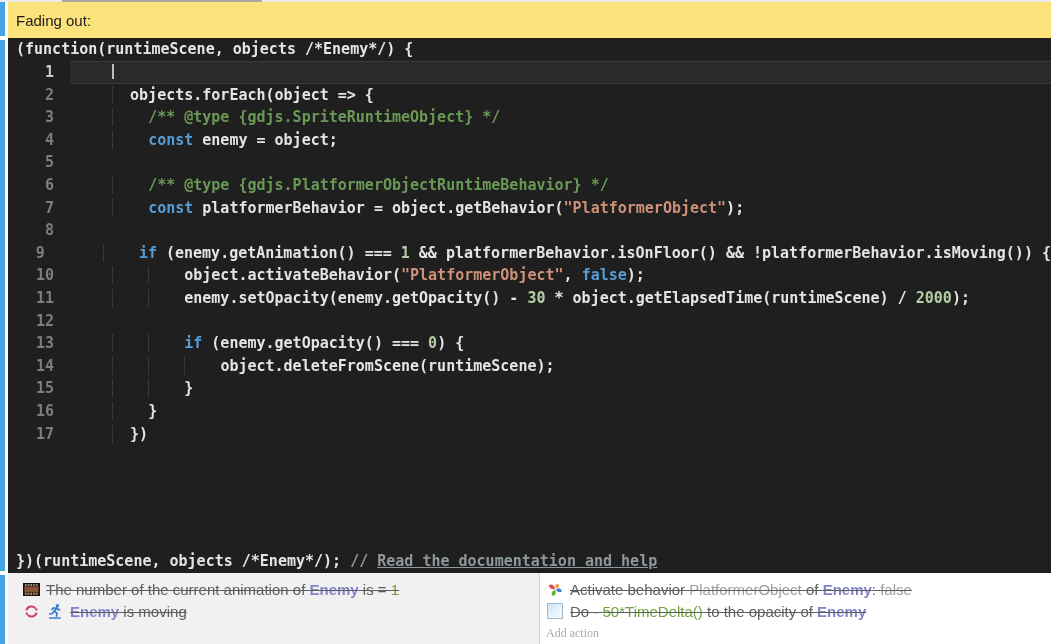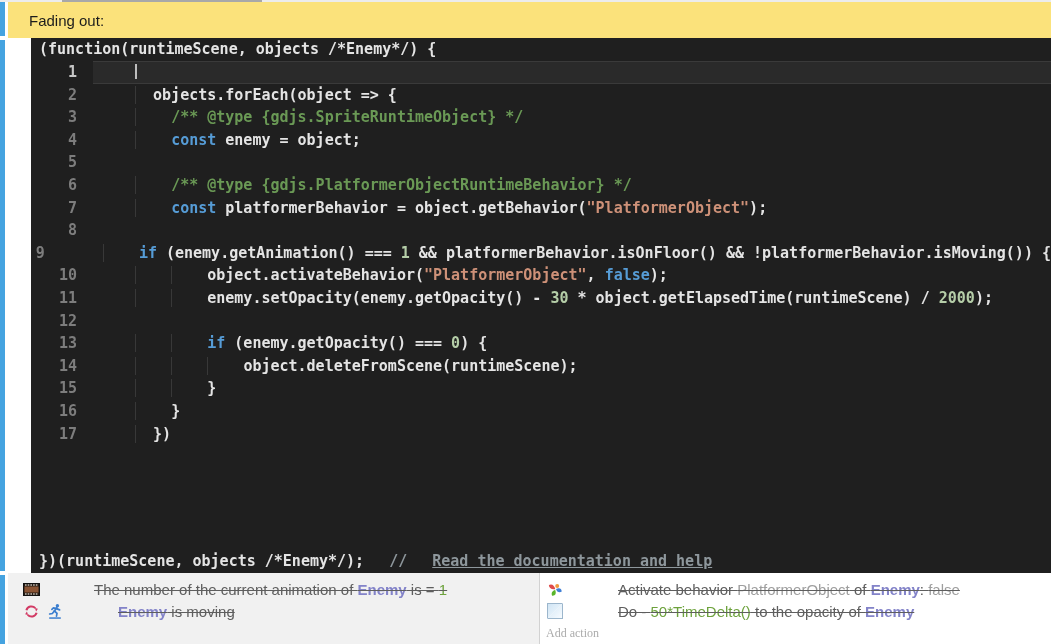--- a/index.html
+++ b/index.html
@@ -12,56 +12,56 @@
 
   
   .strip{position:absolute;left:0;width:5px;background:var(--strip-blue,#45A3E0);}
   .strip.s1{top:2px;height:34px;}
   .strip.s2{top:40px;height:531px;}
   .strip.s3{top:575px;height:69px;}
 
   
   .comment-event{position:absolute;left:8px;top:2px;right:0;height:36px;
     background:var(--comment-bg,#FBE27B);display:flex;align-items:center;}
-  .comment-event .txt{color:var(--comment-text,#1C1C1C);font-size:15px;padding-left:21px;}
+  .comment-event .txt{color:var(--comment-text,#1C1C1C);font-size:15px;padding-left:8px;}
 
   
   .js-editor{position:absolute;left:8px;top:38px;right:0;height:535px;
     background:var(--editor-bg,#1F1F1F);display:flex;flex-direction:column;
-    font-family:"DejaVu Sans Mono",monospace;font-weight:700;font-size:15px;color:var(--code-plain,#E4E4E4);margin-left:23px;}
+    font-family:"DejaVu Sans Mono",monospace;font-weight:700;font-size:15px;color:var(--code-plain,#E4E4E4);}
   pre{margin:0;font-family:inherit;font-size:inherit;white-space:pre;}
   .js-header{height:23px;line-height:23px;padding-left:8px;}
   .code-row{display:flex;height:22.6px;line-height:22.6px;}
   .gutter{width:62px;padding-right:16px;box-sizing:border-box;text-align:right;
           color:var(--gutter,#7D7D7D);font-weight:700;}
   .gutter.g-act{color:#c6c6c6;}
   .cl{flex:1;padding-left:42px;}
   .cl-act{background:#2a2a2a;border-top:1px solid #3a3a3a;border-bottom:1px solid #3a3a3a;
           height:20.6px;line-height:20.6px;}
   .cursor{display:inline-block;width:2px;height:15px;background:#bdbdbd;vertical-align:middle;margin-top:-2px;}
   .tk-ind{background-image:repeating-linear-gradient(to right,#383838 0 1px,transparent 1px 36.1px);}
   .tk-pl{color:var(--code-plain,#E4E4E4);}
   .tk-kw{color:var(--code-keyword,#569CD6);}
   .tk-str{color:var(--code-string,#CE9178);}
   .tk-num{color:var(--code-number,#B5CEA8);}
   .tk-com{color:var(--code-comment,#6A9955);}
   .editor-fill{flex:1;}
-  .js-footer{height:24px;line-height:24px;padding-left:8px;display:flex;gap:16px;}
+  .js-footer{height:24px;line-height:24px;padding-left:8px;display:flex;}
   .js-footer .fcode{color:var(--code-plain,#E4E4E4);}
   .js-footer .fcom{color:var(--link-gray,#8E979C);}
   .js-footer .flink{color:var(--link-gray,#8E979C);text-decoration:underline;cursor:pointer;}
 
   
   .event-row{position:absolute;left:8px;top:573px;right:0;bottom:0;display:flex;overflow:hidden;}
   .conditions{width:532px;box-sizing:border-box;background:var(--conditions-bg,#F1F1F1);
               border-right:1px solid #d2d2d2;padding:5px 0 0 14px;}
   .actions{flex:1;background:#ffffff;padding:5px 12px 0 6px;}
   .ev-row{display:flex;align-items:center;height:22px;gap:6px;font-size:15px;}
   .ev-icon{display:inline-flex;width:18px;justify-content:center;align-items:center;flex:none;}
-  .ev-text{text-decoration:line-through;color:var(--struck-gray,#5E5E5E);margin-left:48px;}
+  .ev-text{text-decoration:line-through;color:var(--struck-gray,#5E5E5E);}
   .p-pl{color:var(--struck-gray,#5E5E5E);}
   .p-obj{color:var(--object-purple,#8383C9);font-weight:bold;}
   .p-val{color:var(--value-green,#6DA23C);}
   .p-par{color:var(--param-gray,#9E9E9E);}
   .add-action{color:var(--add-action,#ABABAB);font-size:12px;height:22px;display:flex;align-items:center;cursor:pointer;font-family:Liberation Serif, serif;}
 </style>
 </head>
 <body>
 
 <div class="screen">

